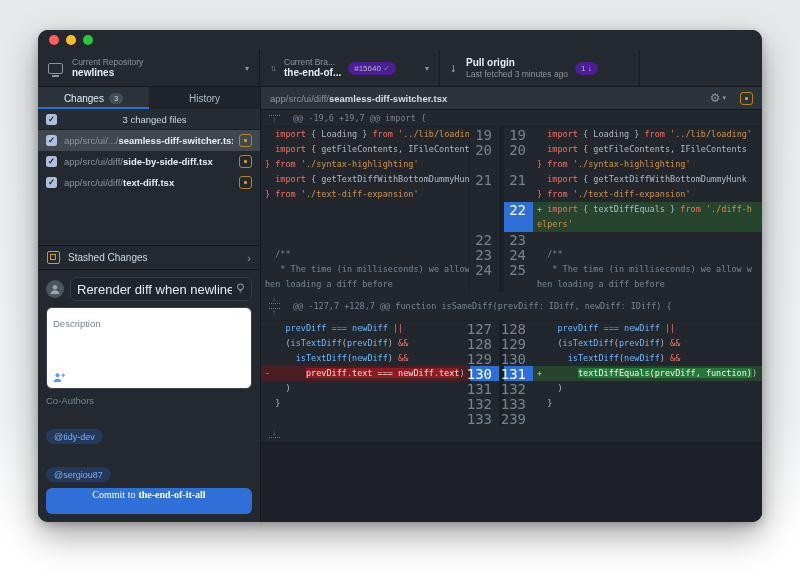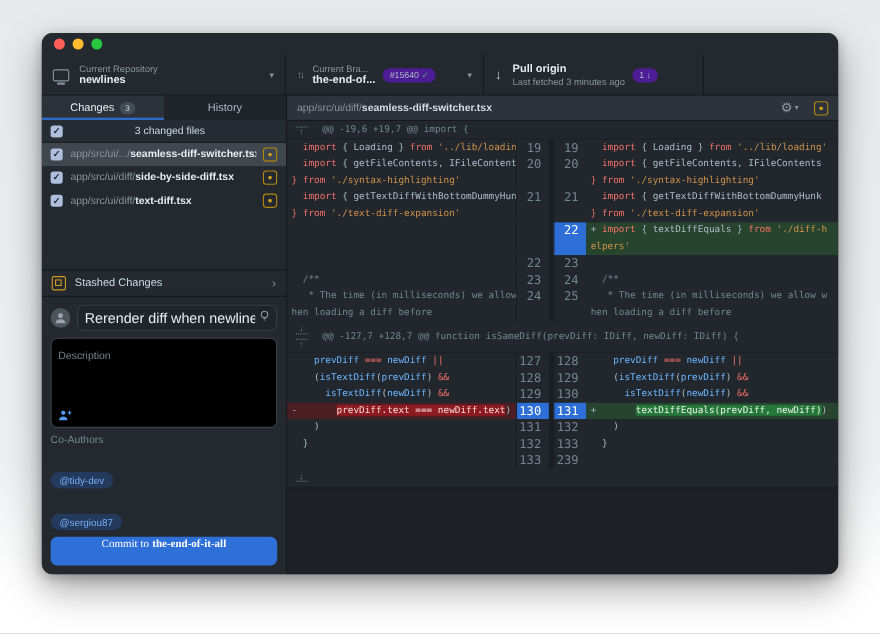--- a/index.html
+++ b/index.html
@@ -67,21 +67,21 @@
   .stashed .chev{color:#8b949e;font-size:11px;}
   
   .commit{flex:0 0 auto;padding:7px 8px 8px 8px;display:flex;flex-direction:column;gap:6px;}
   .summary-row{display:flex;align-items:center;gap:6px;}
   .avatar{width:18px;height:18px;border-radius:50%;background:#4d545c;overflow:hidden;display:flex;align-items:center;justify-content:center;flex:0 0 auto;}
   .avatar svg{fill:#9aa4ad;}
   .summary-input{flex:1;height:22px;background:#20252b;border:1px solid #363d45;border-radius:6px;
     display:flex;align-items:center;padding:0 6px;min-width:0;}
   .summary-input .sum-text{flex:1;font-size:13px;color:#e6edf3;white-space:nowrap;overflow:hidden;}
   .bulb{flex:0 0 auto;margin-left:4px;}
-  .desc-box{height:70px;background:#000000;border:1px solid #3a4149;border-radius:6px;padding:5px 6px;position:relative;}
+  .desc-box{height:70px;background:#ffffff;border:1px solid #3a4149;border-radius:6px;padding:5px 6px;position:relative;}
   .desc-box .ph{font-size:9.5px;color:#768390;}
   .person-add{position:absolute;left:6px;bottom:5px;color:#539bf5;font-size:10px;display:flex;align-items:center;}
   .coauthors{display:flex;align-items:flex-start;gap:23px;flex-wrap:nowrap;overflow:hidden;flex-direction:column;}
   .coauthors .ca-label{font-size:9.5px;color:#768390;flex:0 0 auto;}
   .chip{background:#233a5c;color:#77aef8;font-size:9px;border-radius:9px;padding:2.5px 8px;white-space:nowrap;}
   .commit-btn{height:26px;background:#2e6fd8;border:none;border-radius:6px;color:#fff;font-size:10px;
     display:flex;align-items:flex-start;justify-content:center;cursor:pointer;font-family:Liberation Serif, serif;}
   .commit-btn b{margin-left:3px;}
   
   .diffpane{flex:1;display:flex;flex-direction:column;min-width:0;background:#1d2127;}
@@ -93,21 +93,21 @@
   .gear{color:#8b949e;font-size:12px;line-height:1;cursor:pointer;}
   .gear-caret{color:#8b949e;font-size:7px;margin:0 8px 0 2px;cursor:pointer;}
   
   .diff-body{flex:0 0 auto;background:#22272e;border-bottom:1px solid #181c21;}
   .drow{display:flex;overflow:hidden;}
   .dcell{box-sizing:border-box;overflow:hidden;padding-left:4px;}
   .dcell.left{width:208px;flex:0 0 auto;}
   .dcell.right{flex:1;min-width:0;}
   .dcell.del{background:#4a1e22;}
   .dcell.add{background:#27452e;}
-  .gut{width:30px;flex:0 0 auto;font-family:"DejaVu Sans Mono",monospace;font-size:11px;color:#768390;
+  .gut{width:30px;flex:0 0 auto;font-family:"DejaVu Sans Mono",monospace;font-size:14px;color:#768390;
     text-align:right;padding-right:7px;box-sizing:border-box;display:flex;align-items:flex-start;justify-content:flex-end;
     padding-top:1px;line-height:14px;border-left:1px solid #1a1f24;}
   .gutgap{width:4px;flex:0 0 auto;background:#1a1f24;}
   .gut.blue{background:#2d6fd6;color:#fff;}
   .cl{font-family:"DejaVu Sans Mono",monospace;font-size:8.5px;line-height:15px;white-space:pre;}
   .tok-k{color:#f47067}.tok-o{color:#f47067}.tok-s{color:#cf9148}.tok-i{color:#6cb6ff}
   .tok-p{color:#adbac7}.tok-c{color:#768390}
   .tok-dh{background:#8f1b22;color:#f6dbd8;border-radius:1px;}
   .tok-ah{background:#26773a;color:#eaf5ea;border-radius:1px;}
   .dhunk{display:flex;align-items:center;background:#22272e;border-bottom:1px solid #1d2127;}
@@ -392,21 +392,21 @@
             </div>
           </div>
           <div class="drow" style="height: 15px;">
             <div class="dcell left del">
               <div class="cl"><span class="tok-p">-       </span><span class="tok-dh">prevDiff.text === newDiff.text</span><span class="tok-p">)</span></div>
             </div>
             <div class="gut blue">130</div>
             <div class="gutgap"></div>
             <div class="gut blue">131</div>
             <div class="dcell right add">
-              <div class="cl"><span class="tok-p">+       </span><span class="tok-ah">textDiffEquals(prevDiff, newDiff)</span><span class="tok-p">)</span></div>
+              <div class="cl"><span class="tok-p">+       </span><span class="tok-ah">textDiffEquals(prevDiff, function)</span><span class="tok-p">)</span></div>
             </div>
           </div>
           <div class="drow" style="height: 15px;">
             <div class="dcell left ">
               <div class="cl"><span class="tok-p">    )</span></div>
             </div>
             <div class="gut">131</div>
             <div class="gutgap"></div>
             <div class="gut">132</div>
             <div class="dcell right ">

